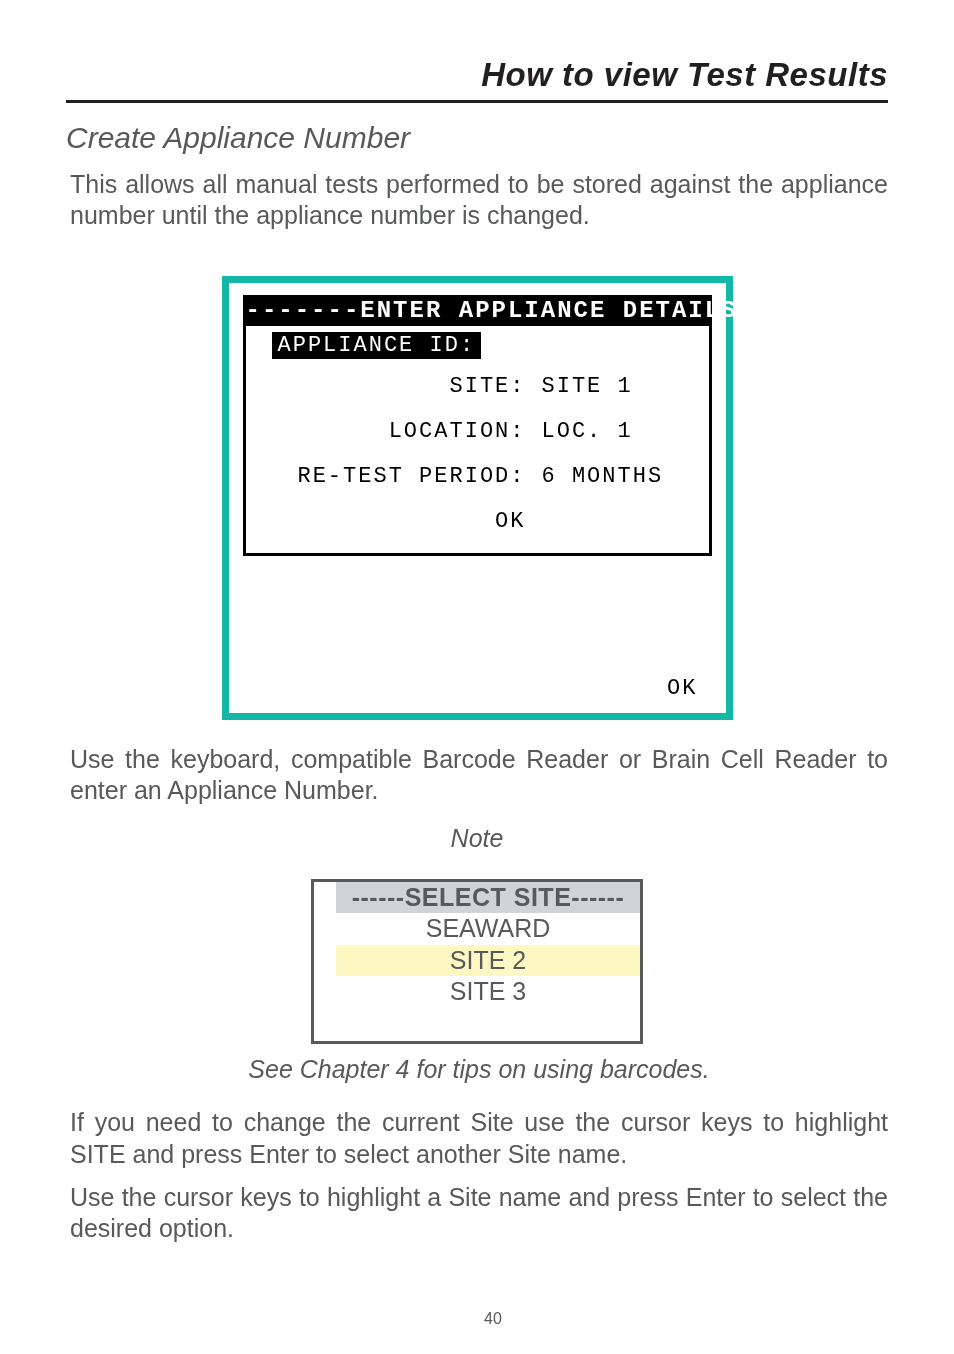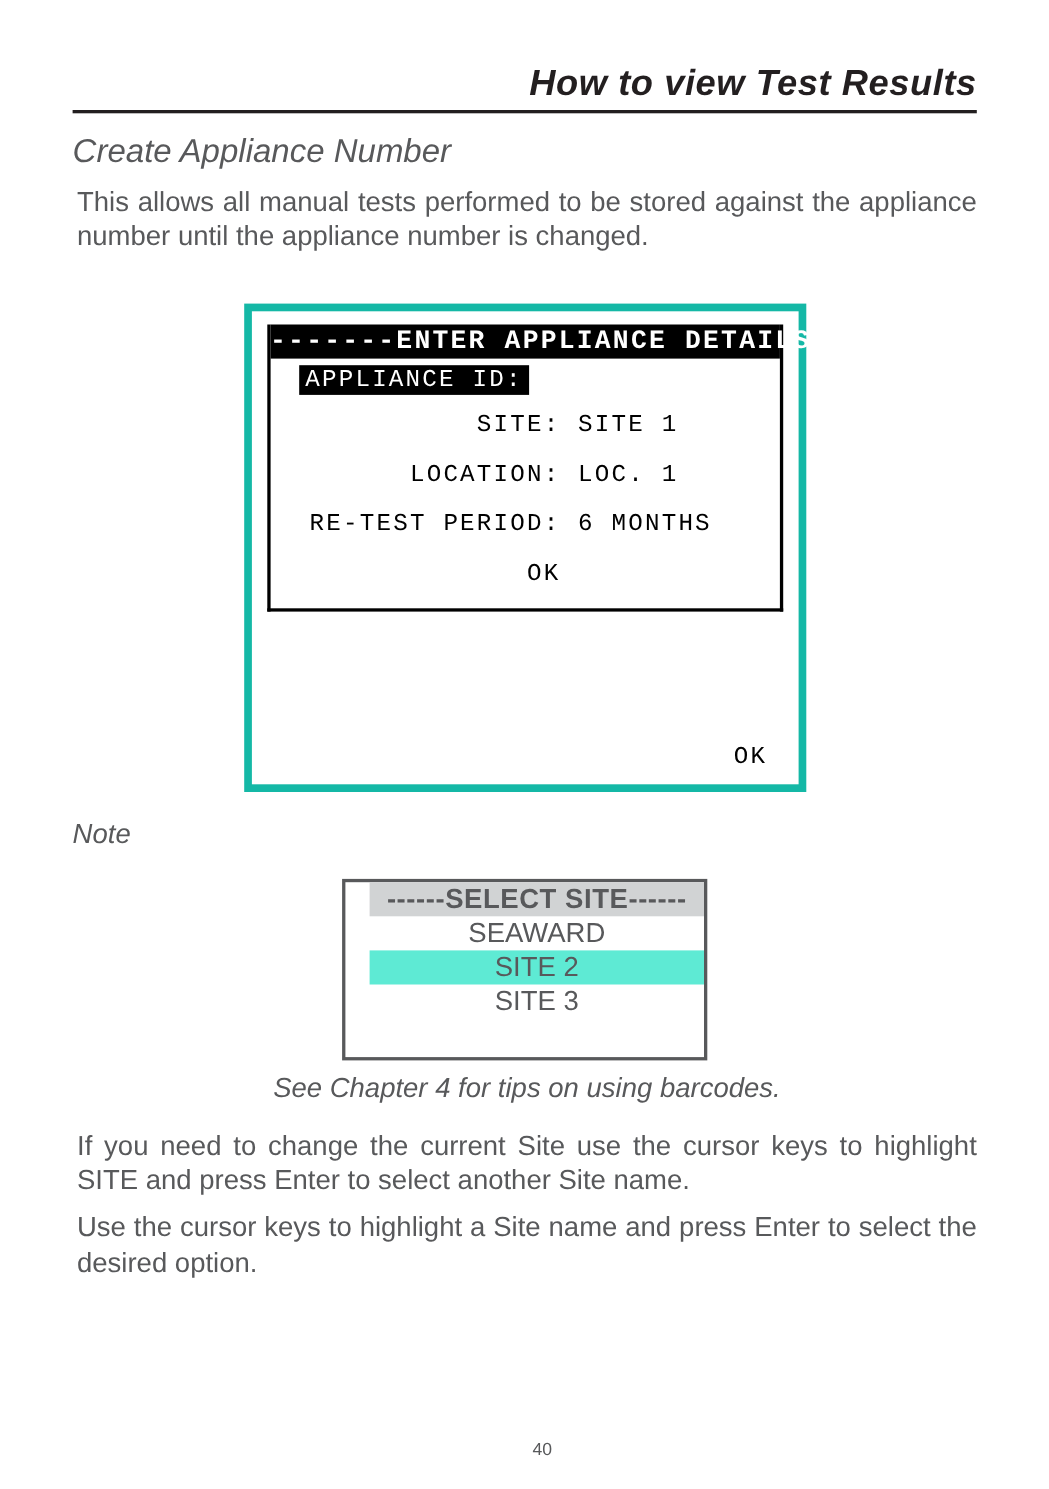--- a/index.html
+++ b/index.html
@@ -50,20 +50,21 @@
   .center {
     text-align: center;
   }
   .italic {
     font-style: italic;
   }
   .note-label {
     font-style: italic;
     font-size: 25px;
     color: #58595b;
+    text-align: center;
     margin: 18px 0 26px 0;
   }
   
   .device-frame {
     width: 511px;
     margin: 44px auto 24px auto;
     border: 7px solid #14b8a6;
     box-sizing: border-box;
     padding: 0;
   }
@@ -103,21 +104,21 @@
     font-size: 22px;
     letter-spacing: 2px;
     padding: 5px 0 5px 0;
     color: #000;
   }
   .mono-grid {
     display: grid;
     grid-template-columns: 260px auto;
     column-gap: 16px;
     row-gap: 10px;
-    padding-left: 4px;
+    padding-left: 20px;
   }
   .mono-label {
     text-align: right;
   }
   .mono-value {
     text-align: left;
   }
   .device-spacer {
     height: 110px;
   }
@@ -144,21 +145,21 @@
   .select-row {
     padding: 0 0 0 0;
     line-height: 1.25;
   }
   .select-header {
     background: #d1d3d4;
     font-weight: bold;
     letter-spacing: 0.5px;
   }
   .select-highlight {
-    background: #5eead4;
+    background: #fef9c3;
   }
   .page-number {
     position: absolute;
     bottom: 26px;
     left: 16px;
     width: 954px;
     text-align: center;
     font-size: 16px;
     color: #58595b;
   }
@@ -189,20 +190,21 @@
         <div class="mono-line mono-label">RE-TEST PERIOD:</div>
         <div class="mono-line mono-value">6 MONTHS</div>
         <div class="mono-line mono-label">OK</div>
         <div></div>
       </div>
     </div>
     <div class="device-spacer"></div>
     <div class="device-ok">OK</div>
   </div>
 
+  <div class="body-text justify">Use the keyboard, compatible Barcode Reader or Brain Cell Reader to enter an Appliance Number.</div>
 
   <div class="note-label">Note</div>
 
   <div class="select-box">
     <div class="select-row select-header">------SELECT SITE------</div>
     <div class="select-row">SEAWARD</div>
     <div class="select-row select-highlight">SITE 2</div>
     <div class="select-row">SITE 3</div>
   </div>
 

